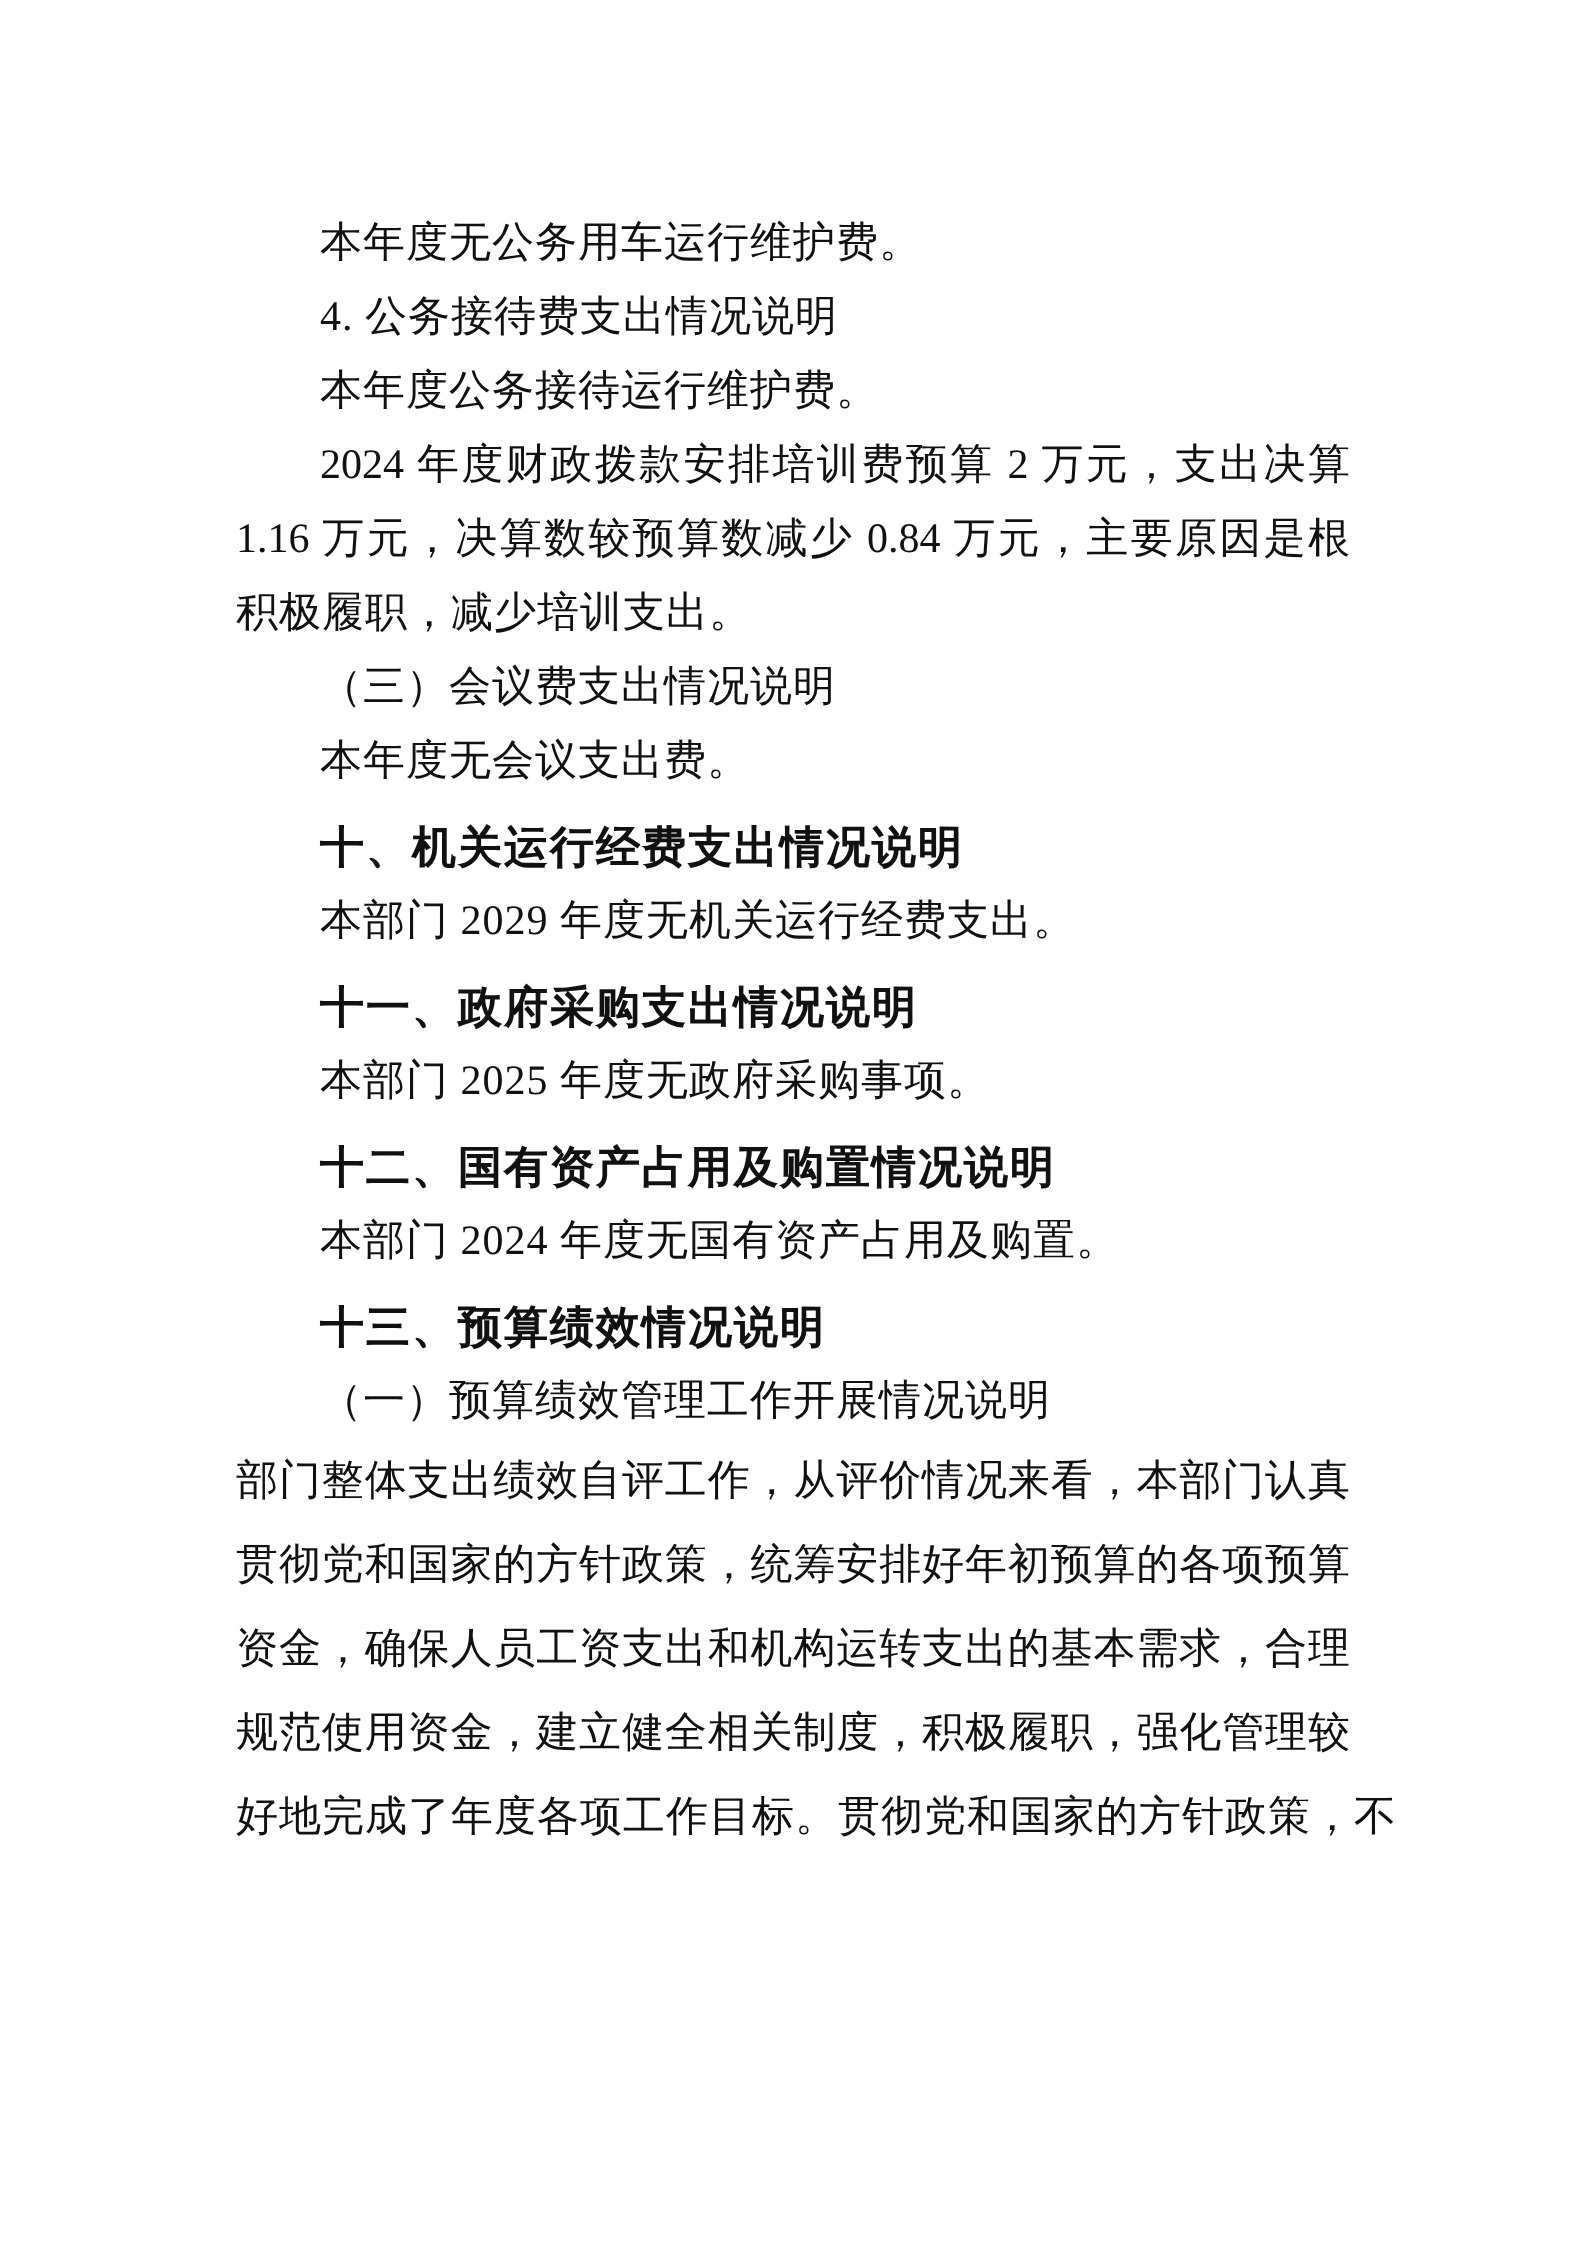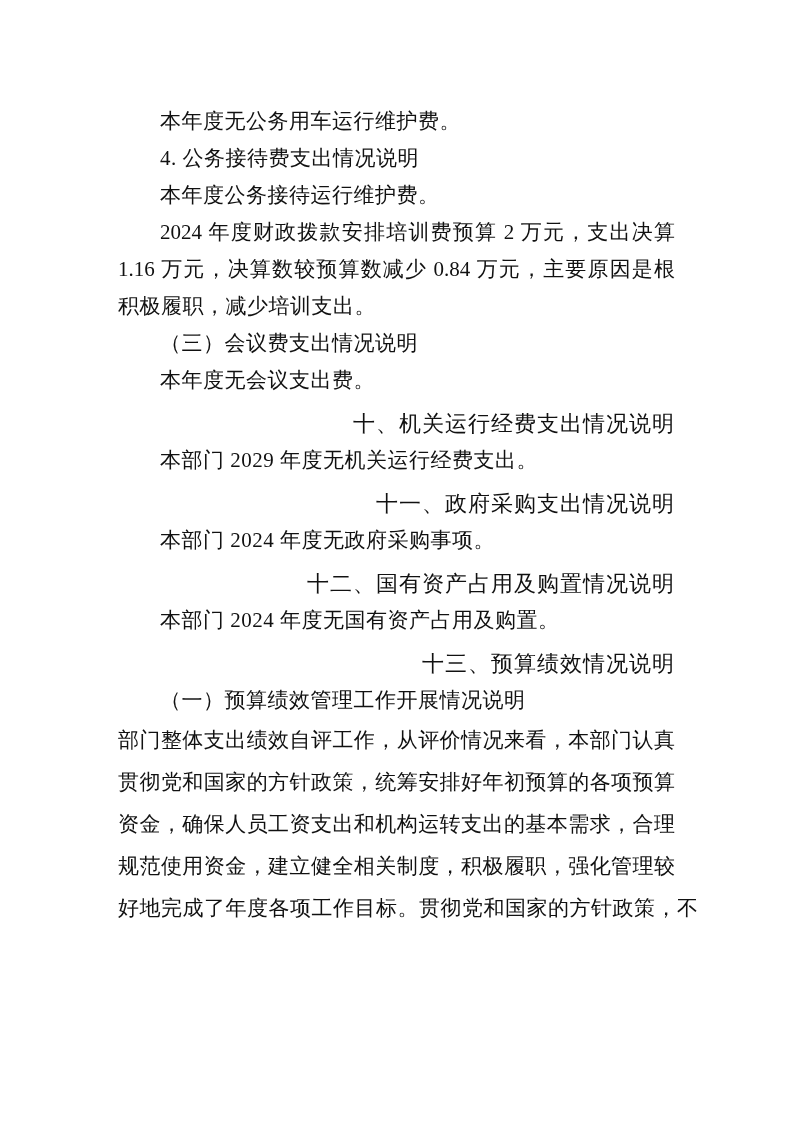--- a/index.html
+++ b/index.html
@@ -29,44 +29,43 @@
     white-space: normal;
     text-align: justify;
     text-align-last: justify;
     text-justify: inter-character;
     letter-spacing: 0;
   }
   .indent { padding-left: 42px; }
   .jf.indent { padding-left: 0; text-indent: 42px; }
   .heading {
     font-family: "Liberation Sans", "DejaVu Sans", sans-serif;
-    font-weight: 400;
+    font-weight: 700;
     font-size: 22px;
     margin-top: 6px;
     letter-spacing: 1px;
-    text-align: right;
   }
   .wide { line-height: 42px; }
 </style>
 </head>
 <body>
 
 <div id="page">
   <div class="ln indent">本年度无公务用车运行维护费。</div>
   <div class="ln indent">4. 公务接待费支出情况说明</div>
   <div class="ln indent">本年度公务接待运行维护费。</div>
   <div class="ln jf indent">2024 年度财政拨款安排培训费预算 2 万元，支出决算</div>
   <div class="ln jf">1.16 万元，决算数较预算数减少 0.84 万元，主要原因是根</div>
   <div class="ln">积极履职，减少培训支出。</div>
   <div class="ln indent">（三）会议费支出情况说明</div>
   <div class="ln indent">本年度无会议支出费。</div>
   <div class="ln heading indent">十、机关运行经费支出情况说明</div>
   <div class="ln indent">本部门 2029 年度无机关运行经费支出。</div>
   <div class="ln heading indent">十一、政府采购支出情况说明</div>
-  <div class="ln indent">本部门 2024 年度无政府采购事项。</div>
+  <div class="ln indent">本部门 2025 年度无政府采购事项。</div>
   <div class="ln heading indent">十二、国有资产占用及购置情况说明</div>
   <div class="ln indent">本部门 2024 年度无国有资产占用及购置。</div>
   <div class="ln heading indent">十三、预算绩效情况说明</div>
   <div class="ln indent">（一）预算绩效管理工作开展情况说明</div>
   <div class="ln wide jf">部门整体支出绩效自评工作，从评价情况来看，本部门认真</div>
   <div class="ln wide jf">贯彻党和国家的方针政策，统筹安排好年初预算的各项预算</div>
   <div class="ln wide jf">资金，确保人员工资支出和机构运转支出的基本需求，合理</div>
   <div class="ln wide jf">规范使用资金，建立健全相关制度，积极履职，强化管理较</div>
   <div class="ln wide">好地完成了年度各项工作目标。贯彻党和国家的方针政策，不</div>
 </div>

